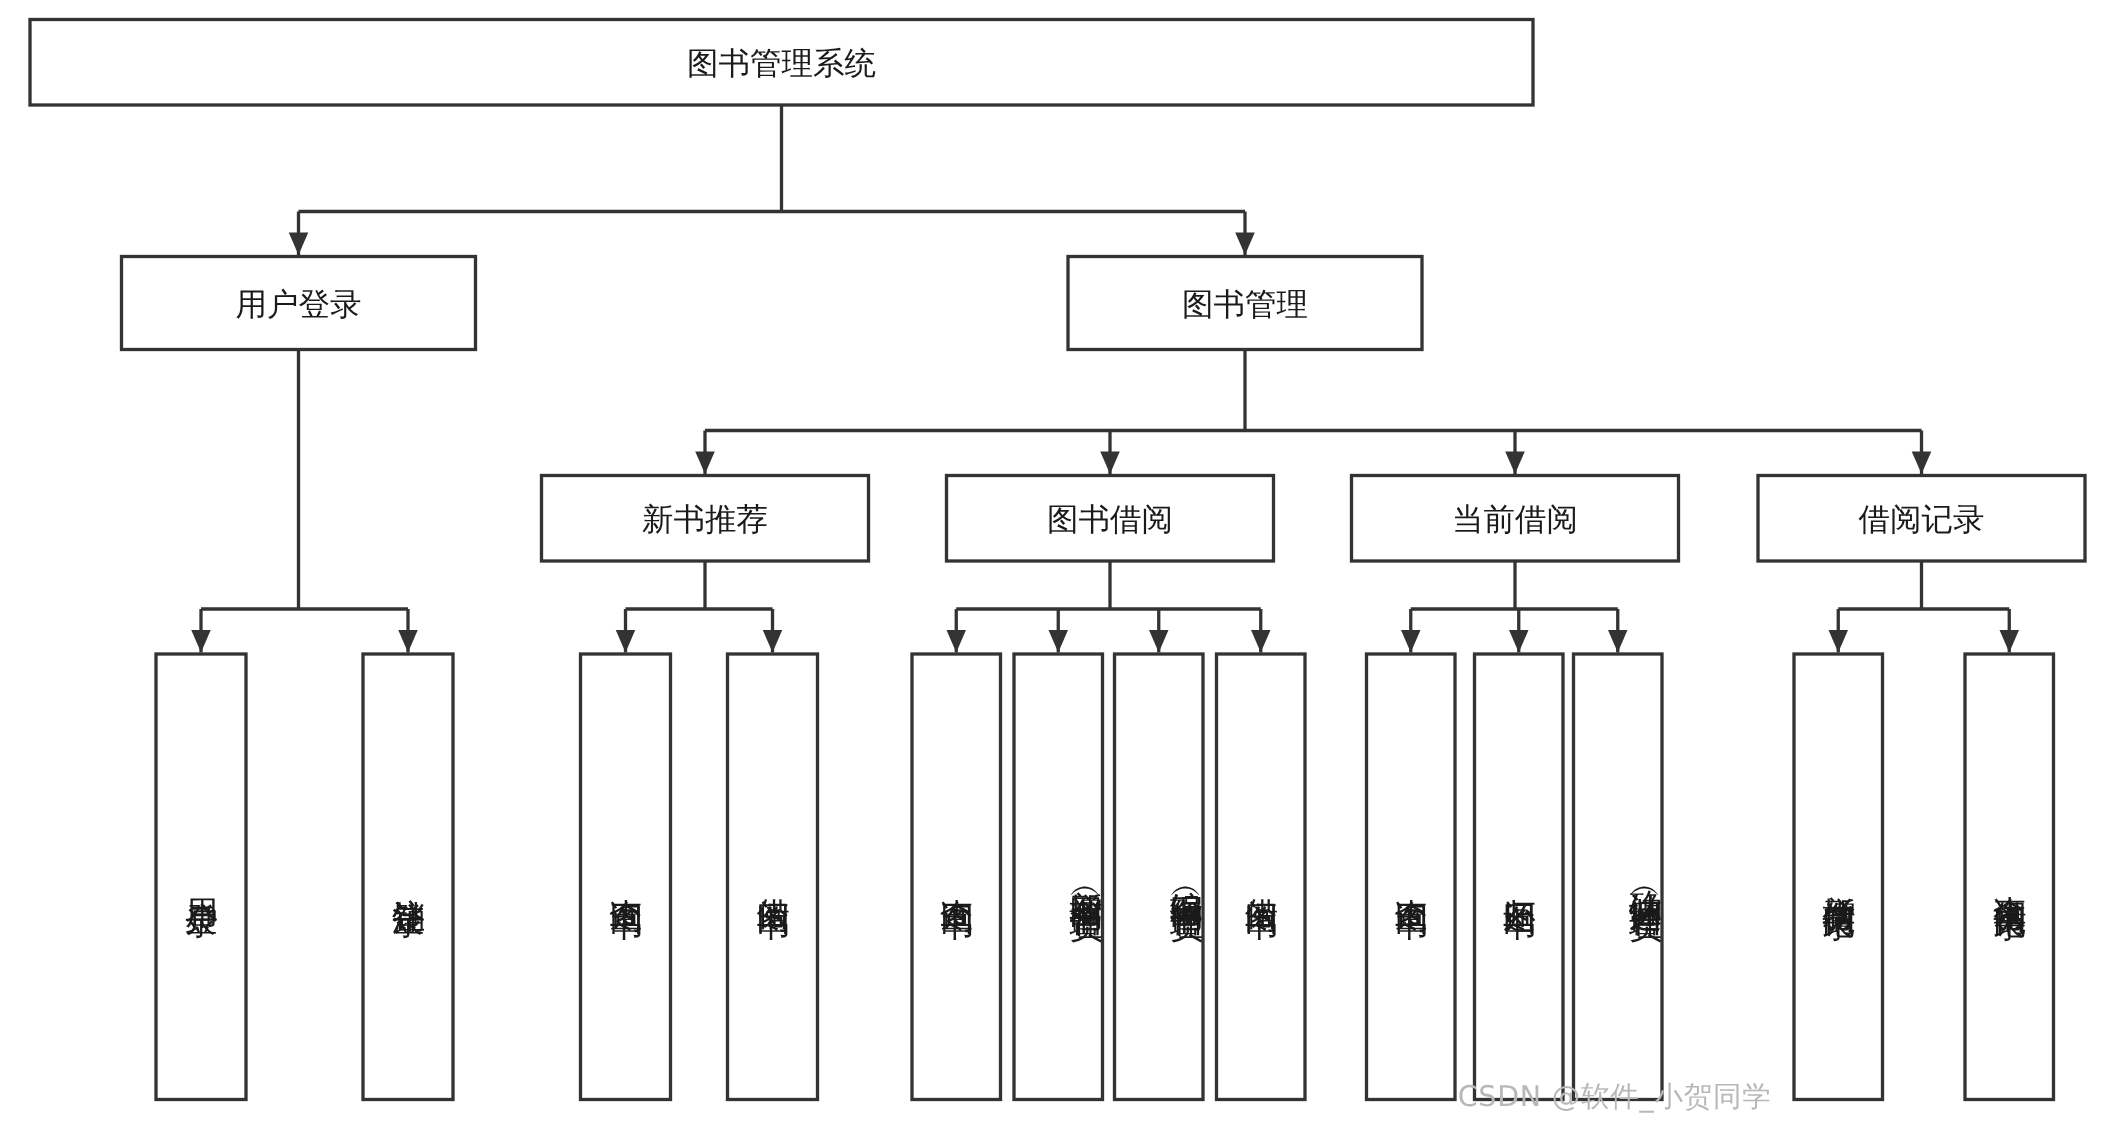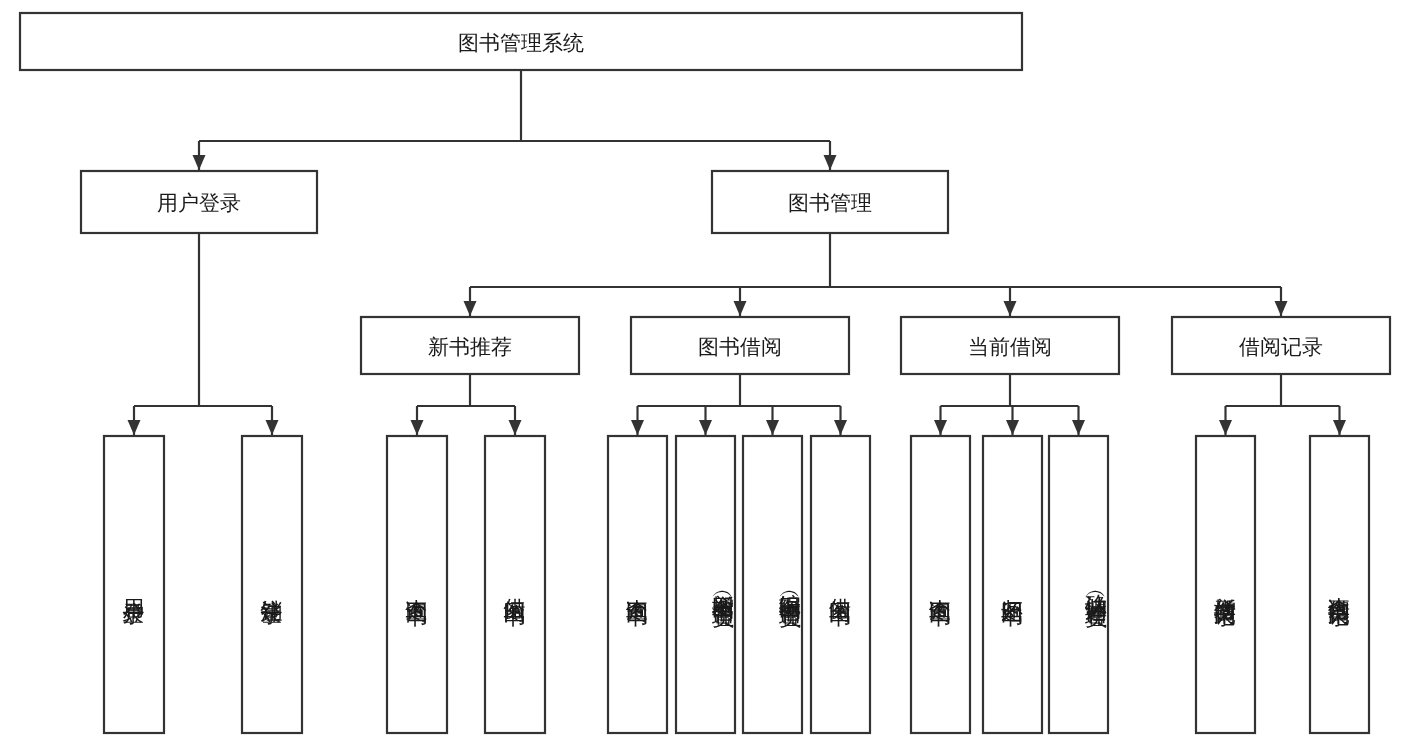--- a/index.html
+++ b/index.html
@@ -222,13 +222,14 @@
       <div class="vlabel" style="left: 676px; top: 444px; width: 59px; height: 281px;">新增图书（管理员）</div>
       <div class="vlabel" style="left: 743px; top: 444px; width: 59px; height: 281px;">编辑图书（管理员）</div>
       <div class="vlabel centered" style="left: 811px; top: 444px; width: 59px; height: 281px;">借阅图书</div>
       <div class="vlabel centered" style="left: 911px; top: 444px; width: 59px; height: 281px;">查询图书</div>
       <div class="vlabel centered" style="left: 983px; top: 444px; width: 59px; height: 281px;">归还图书</div>
       <div class="vlabel" style="left: 1049px; top: 444px; width: 59px; height: 281px;">确认归还（管理员）</div>
       <div class="vlabel centered" style="left: 1196px; top: 444px; width: 59px; height: 281px;">新增借阅记录</div>
       <div class="vlabel centered" style="left: 1310px; top: 444px; width: 59px; height: 281px;">查询借阅记录</div>
     </div>
 
+  <div class="watermark">CSDN @软件_小贺同学</div>
 </div>
 
 </body></html>

